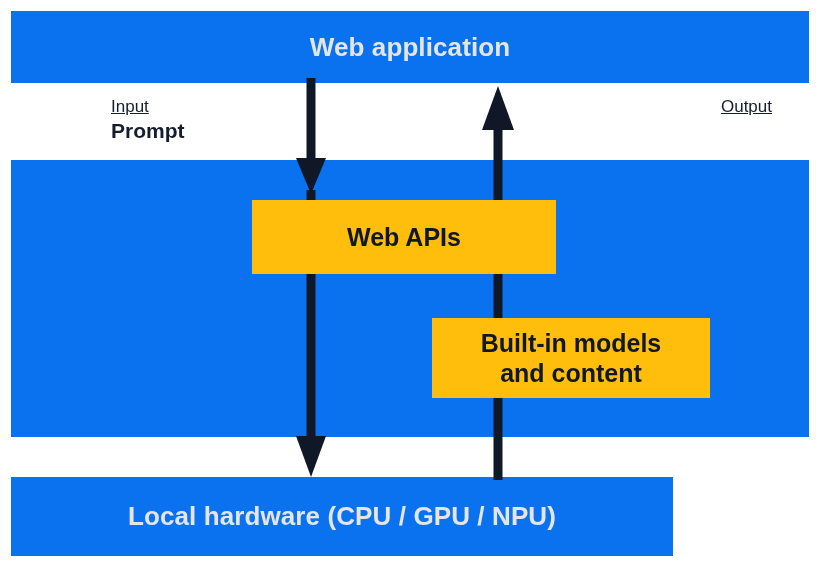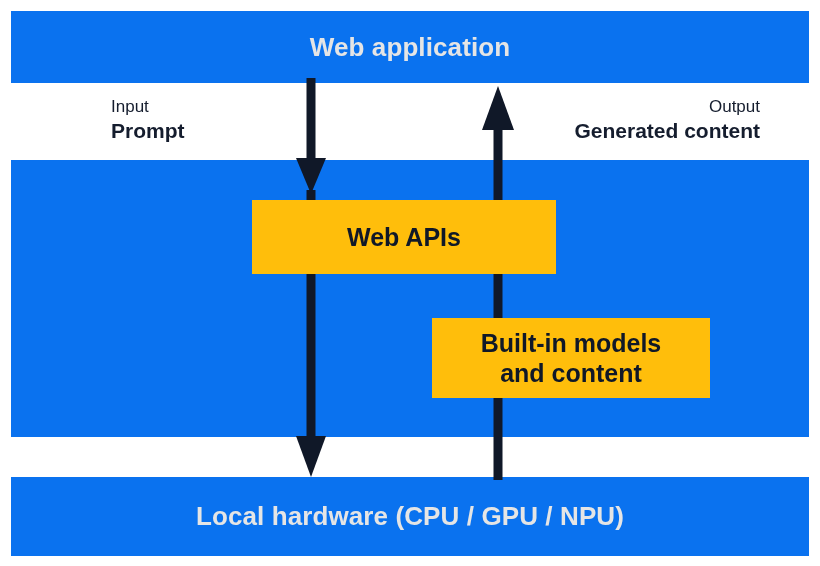--- a/index.html
+++ b/index.html
@@ -37,21 +37,21 @@
   }
   #band-middle {
     left: 11px;
     top: 160px;
     width: 798px;
     height: 277px;
   }
   #band-bottom {
     left: 11px;
     top: 477px;
-    width: 798px;
+    width: 662px;
     height: 79px;
   }
 
   .band-title {
     color: #e5e5e5;
     font-size: 26px;
     font-weight: bold;
     letter-spacing: 0.1px;
     text-align: center;
     line-height: 1.1;
@@ -66,25 +66,26 @@
   #arrow-down-2 { left: 288px; top: 190px; width: 46px; height: 290px; }
   #arrow-up     { left: 475px; top: 84px;  width: 46px; height: 396px; }
 
   
   .annot {
     position: absolute;
     color: #151d2e;
     line-height: 1.18;
   }
   #annot-input  { left: 111px; top: 97px;  text-align: left; }
-  #annot-output { right: 60px; top: 97px;  text-align: right; }
+  #annot-output { right: 48px; top: 97px;  text-align: right; }
   .annot-kicker {
     display: block;
     font-size: 17px;
     font-weight: normal;
+    text-decoration: underline;
   }
   .annot-value {
     display: block;
     font-size: 21px;
     font-weight: bold;
     margin-top: 2px;
     text-align: right;
   }
 
   
@@ -164,21 +165,20 @@
     <polygon points="23,2 39,46 7,46" fill="#101828"></polygon>
   </svg>
 
   <div class="annot" id="annot-input">
     <span class="annot-kicker">Input</span>
     <span class="annot-value">Prompt</span>
   </div>
 
   <div class="annot" id="annot-output">
     <span class="annot-kicker">Output</span>
-    <span class="annot-value">Generated content</span>
   </div>
 
   <div class="yellow-box" id="box-web-apis">
     <span class="yellow-box-label">Web APIs</span>
   </div>
 
   <div class="yellow-box" id="box-builtin">
     <span class="yellow-box-label" style="white-space: pre-line;">Built-in models
 and content</span>
   </div>

